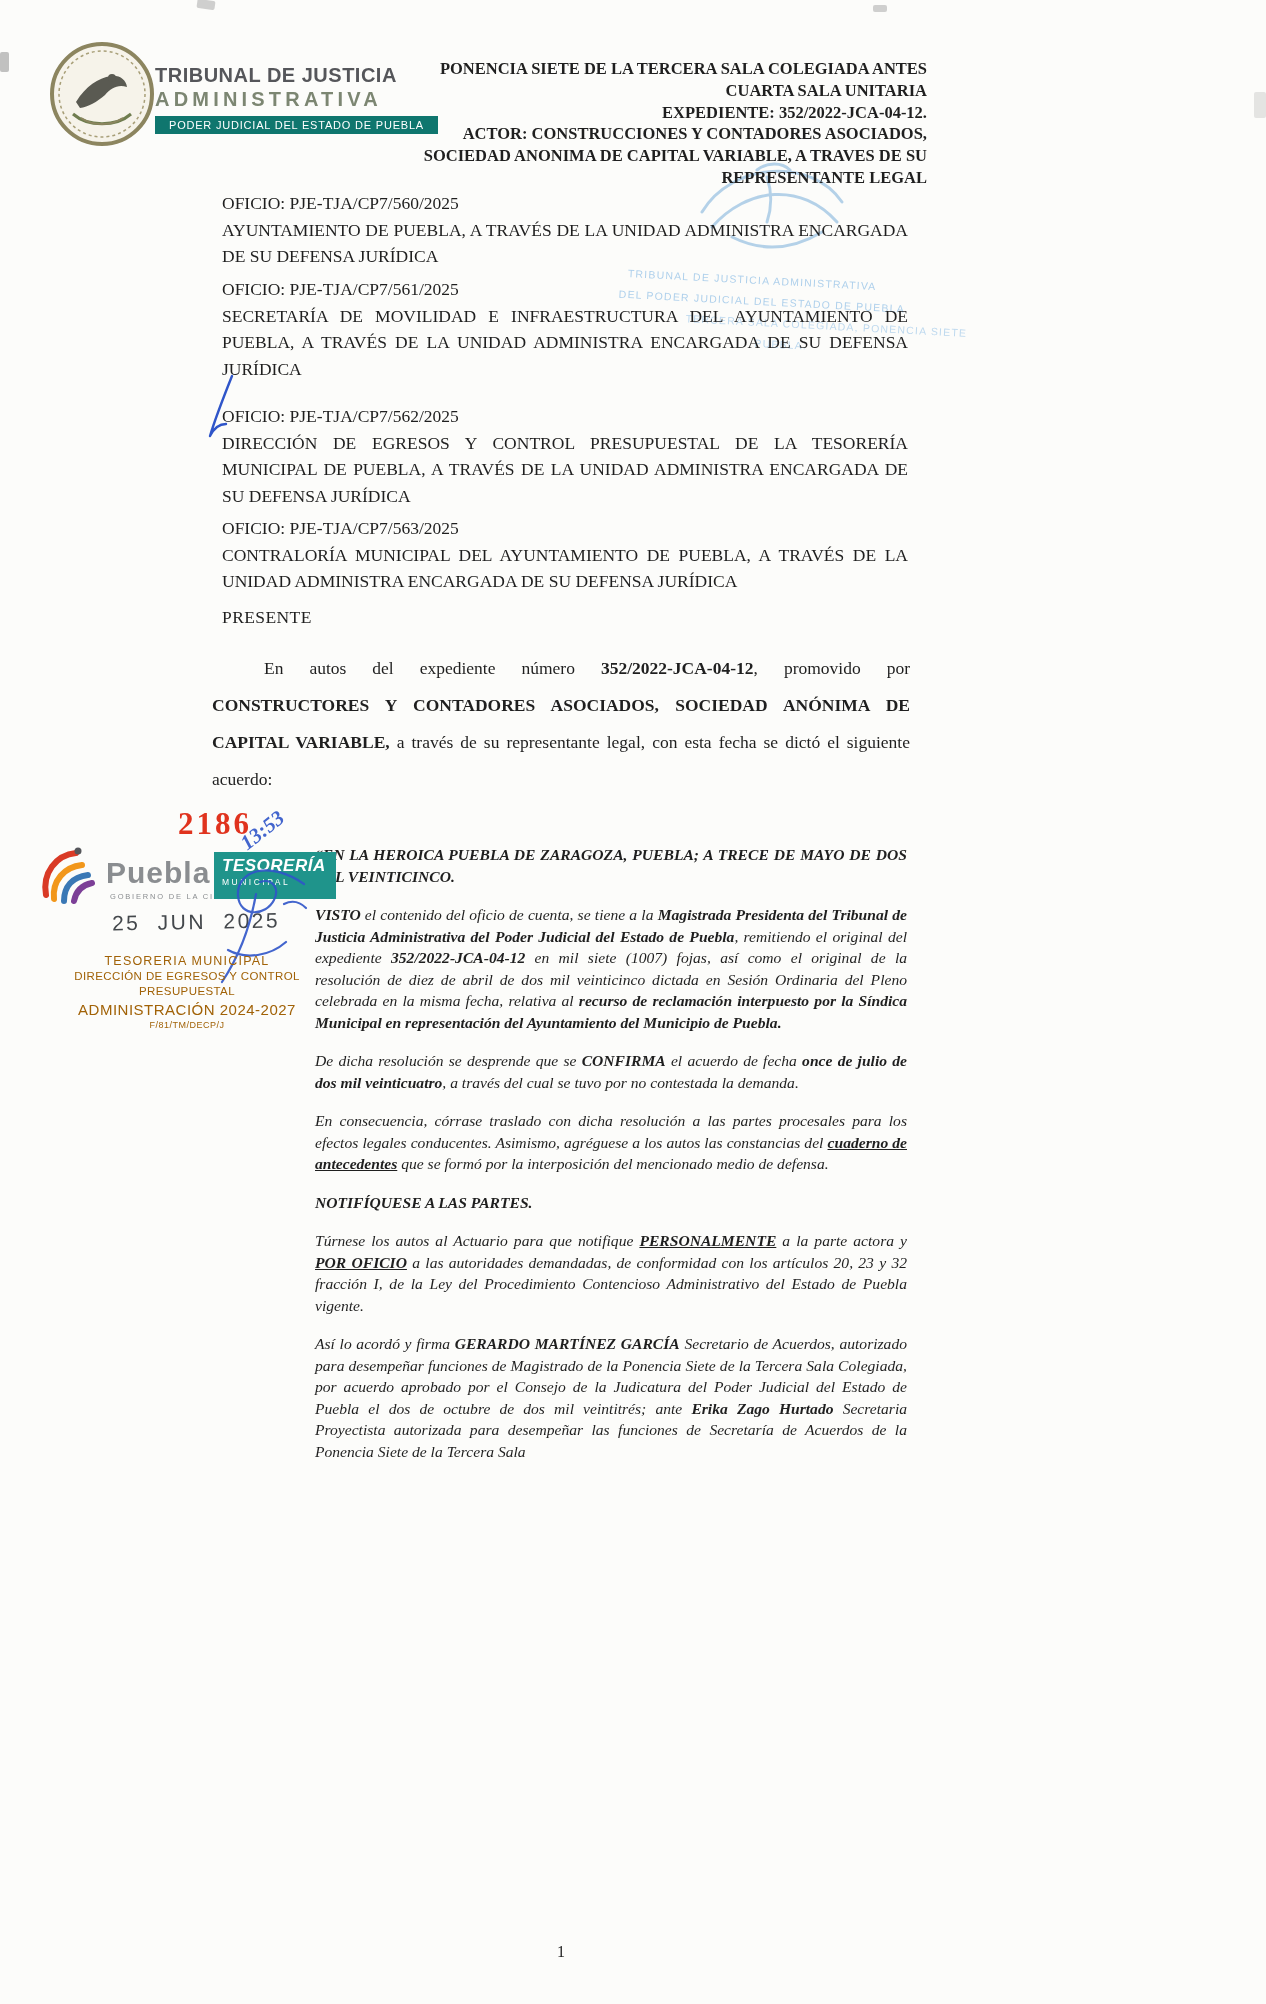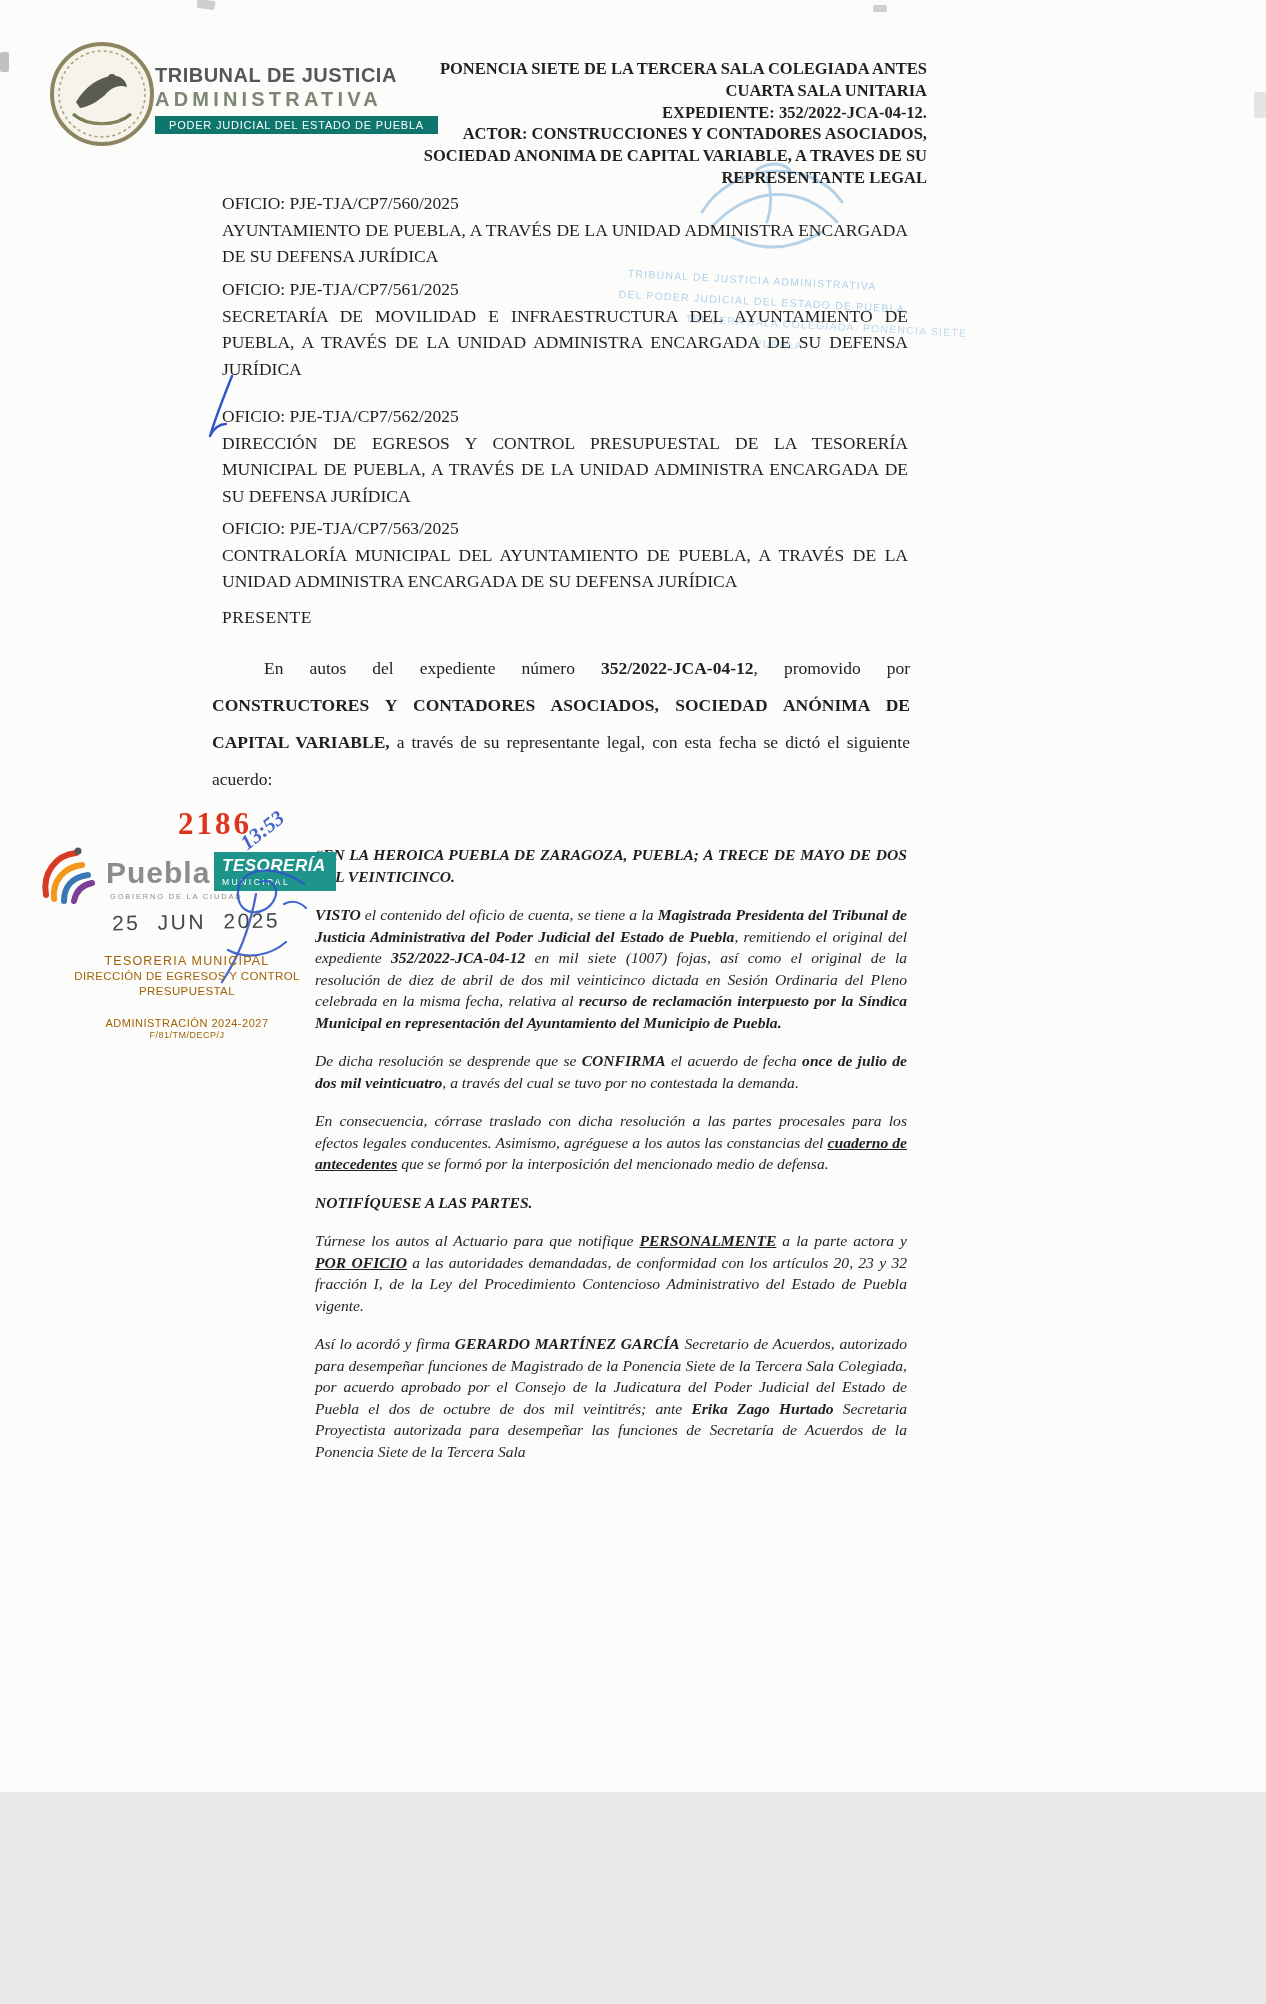--- a/index.html
+++ b/index.html
@@ -1,18 +1,18 @@
 <!DOCTYPE html>
 <html lang="es"><head>
 <meta charset="utf-8">
 <style>
   html,body{margin:0;padding:0;background:#e8e8e8;}
   .page{
     position:relative;
-    width:1266px;height:1792px;
+    width:1266px;height:2004px;
     margin:0 auto;
     background:#fcfcfa;
     font-family:"Liberation Serif", serif;
     color:#1f1f1f;
     overflow:hidden;
   }
   
   .seal{position:absolute;left:48px;top:40px;width:108px;height:108px;}
   .org{position:absolute;left:155px;top:64px;font-family:"Liberation Sans",sans-serif;}
   .org-line1{font-size:20px;font-weight:bold;color:#55565a;letter-spacing:.5px;}
@@ -49,31 +49,31 @@
   .hand-time{position:absolute;left:238px;top:818px;transform:rotate(-38deg);
     color:#2f55c9;font-style:italic;font-size:21px;font-weight:bold;opacity:.9;}
   .blue-slash{position:absolute;left:200px;top:372px;}
   .signature{position:absolute;left:198px;top:852px;}
   .puebla-glyph{position:absolute;left:38px;top:843px;}
   .puebla-word{position:absolute;left:106px;top:856px;font-family:"Liberation Sans",sans-serif;
     font-weight:bold;font-size:30px;color:#8a8d90;letter-spacing:1px;}
   .puebla-sub{position:absolute;left:110px;top:892px;font-family:"Liberation Sans",sans-serif;
     font-size:7.5px;color:#8a8d90;letter-spacing:1.8px;}
   .badge{position:absolute;left:214px;top:852px;background:#1f948b;color:#fff;
-    font-family:"Liberation Sans",sans-serif;padding:4px 10px 4px 8px;min-width:92px;}
+    font-family:"Liberation Sans",sans-serif;padding:4px 10px 12px 8px;min-width:92px;}
   .badge-l1{font-size:17px;font-weight:bold;font-style:italic;letter-spacing:.5px;}
   .badge-l2{font-size:8.5px;letter-spacing:2.5px;margin-top:1px;}
   .date-stamp{position:absolute;left:112px;top:910px;transform:rotate(-1deg);
     font-family:"Liberation Sans",sans-serif;font-size:21px;color:#44484c;
     letter-spacing:2.5px;word-spacing:9px;}
   .office-block{position:absolute;left:58px;top:953px;width:258px;text-align:center;
     font-family:"Liberation Sans",sans-serif;color:#a16207;line-height:1.3;}
   .office-block .l0{font-size:12.5px;letter-spacing:1.2px;}
   .office-block .l1,.office-block .l2{font-size:11.5px;letter-spacing:.4px;}
-  .office-block .l3{font-size:11px;letter-spacing:.5px;margin-top:17px;}
+  .office-block .l3{font-size:15px;letter-spacing:.5px;margin-top:1px;}
   .office-block .l4{font-size:9px;letter-spacing:.5px;}
   
   .page-num{position:absolute;left:212px;top:1943px;width:698px;text-align:center;font-size:16px;}
   .artifact{position:absolute;background:#9a9a9a;opacity:.45;border-radius:2px;}
 </style>
 </head>
 <body>
 
 <div class="page">
 

